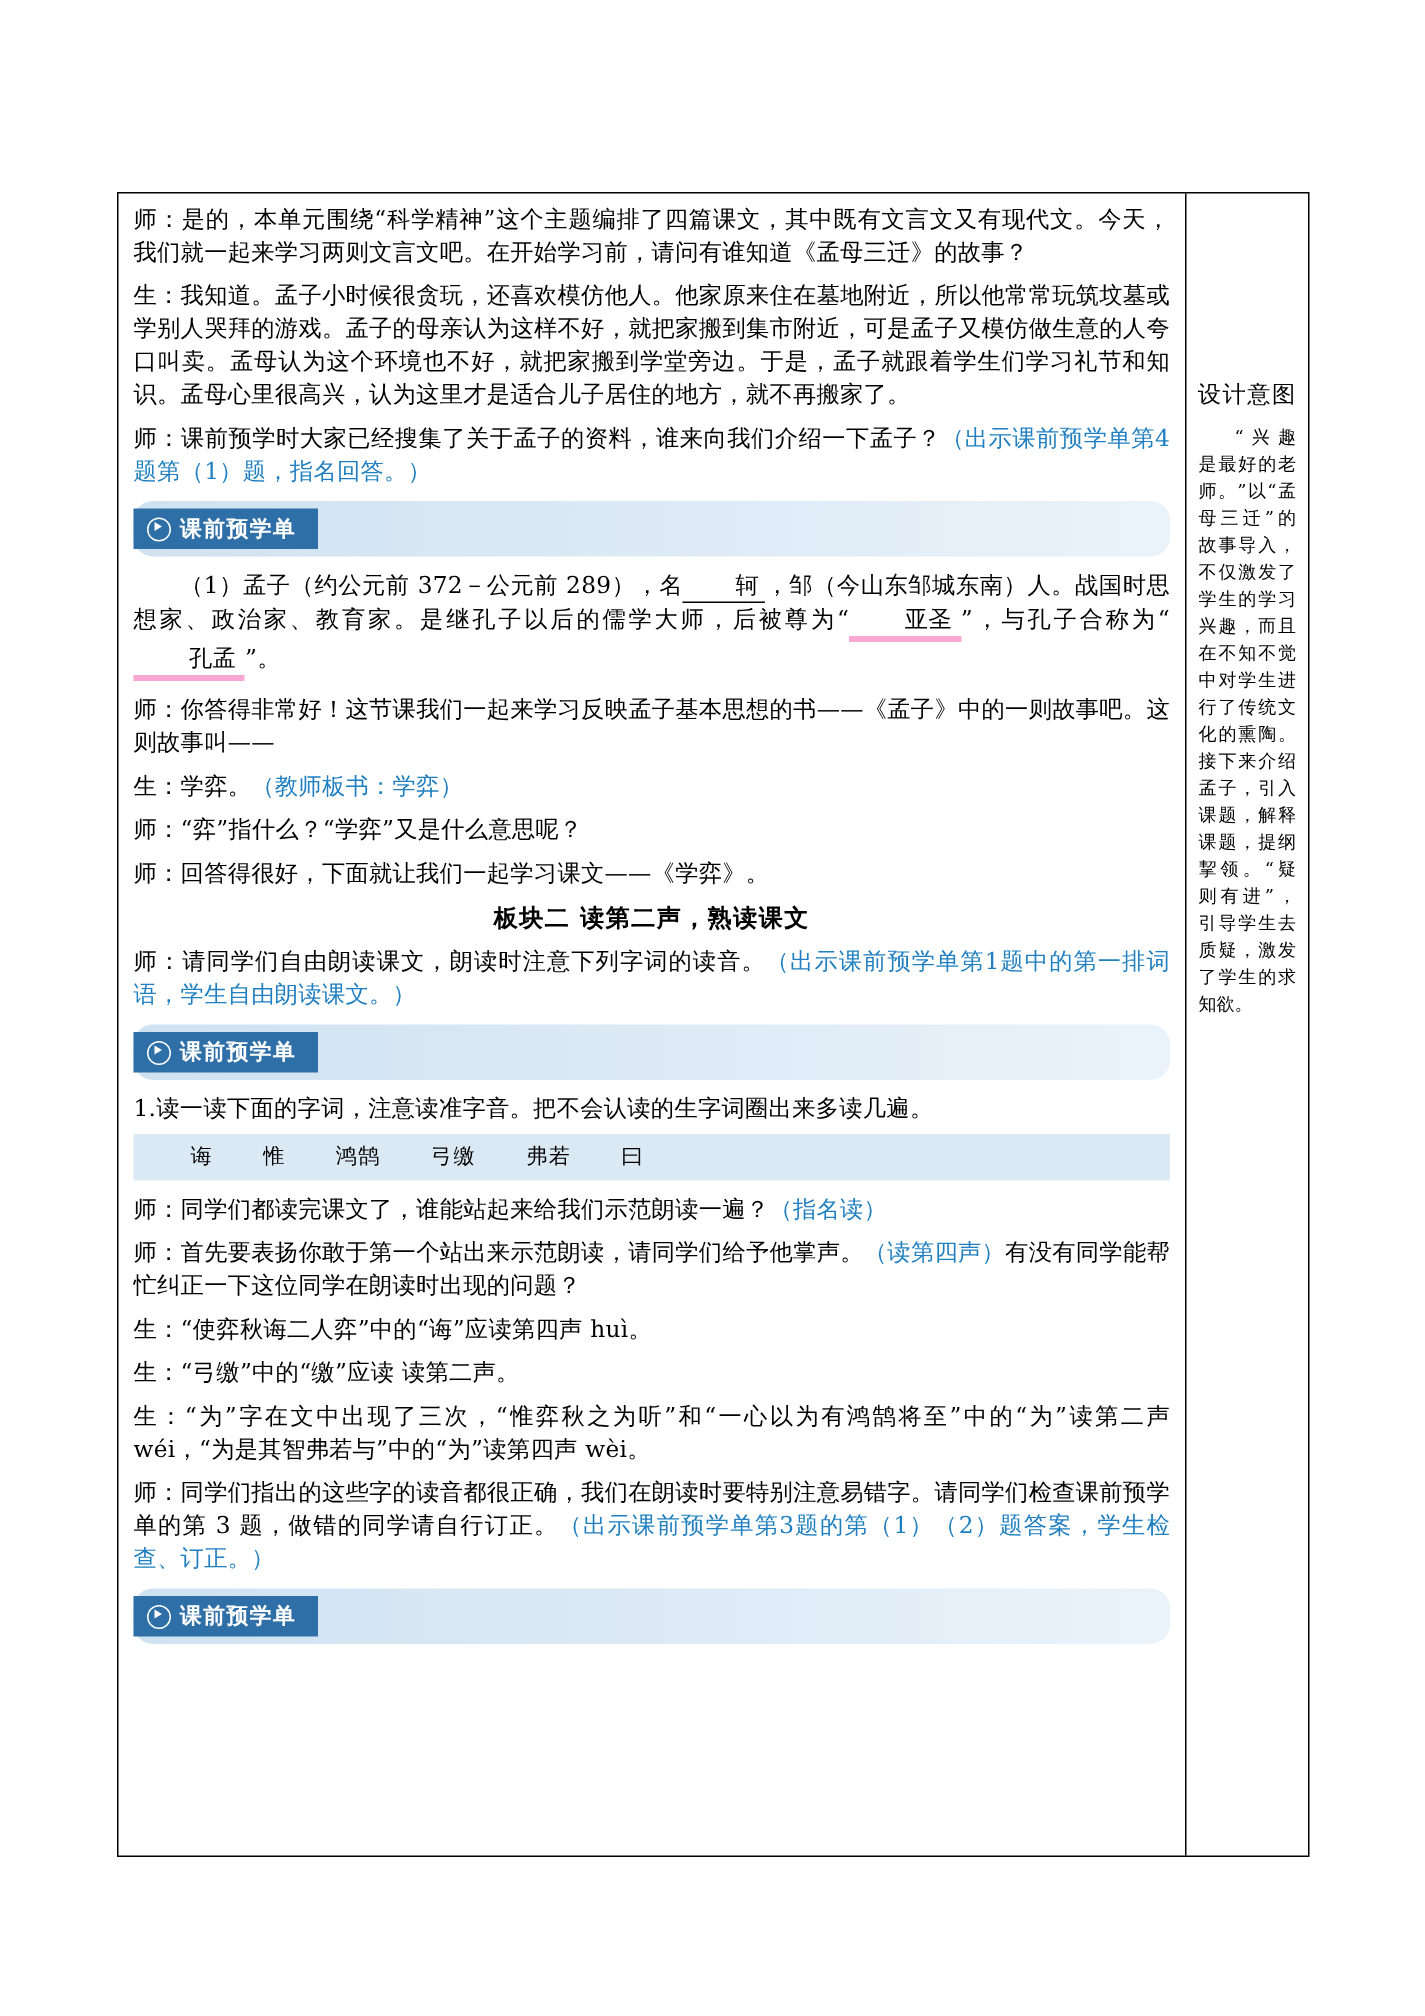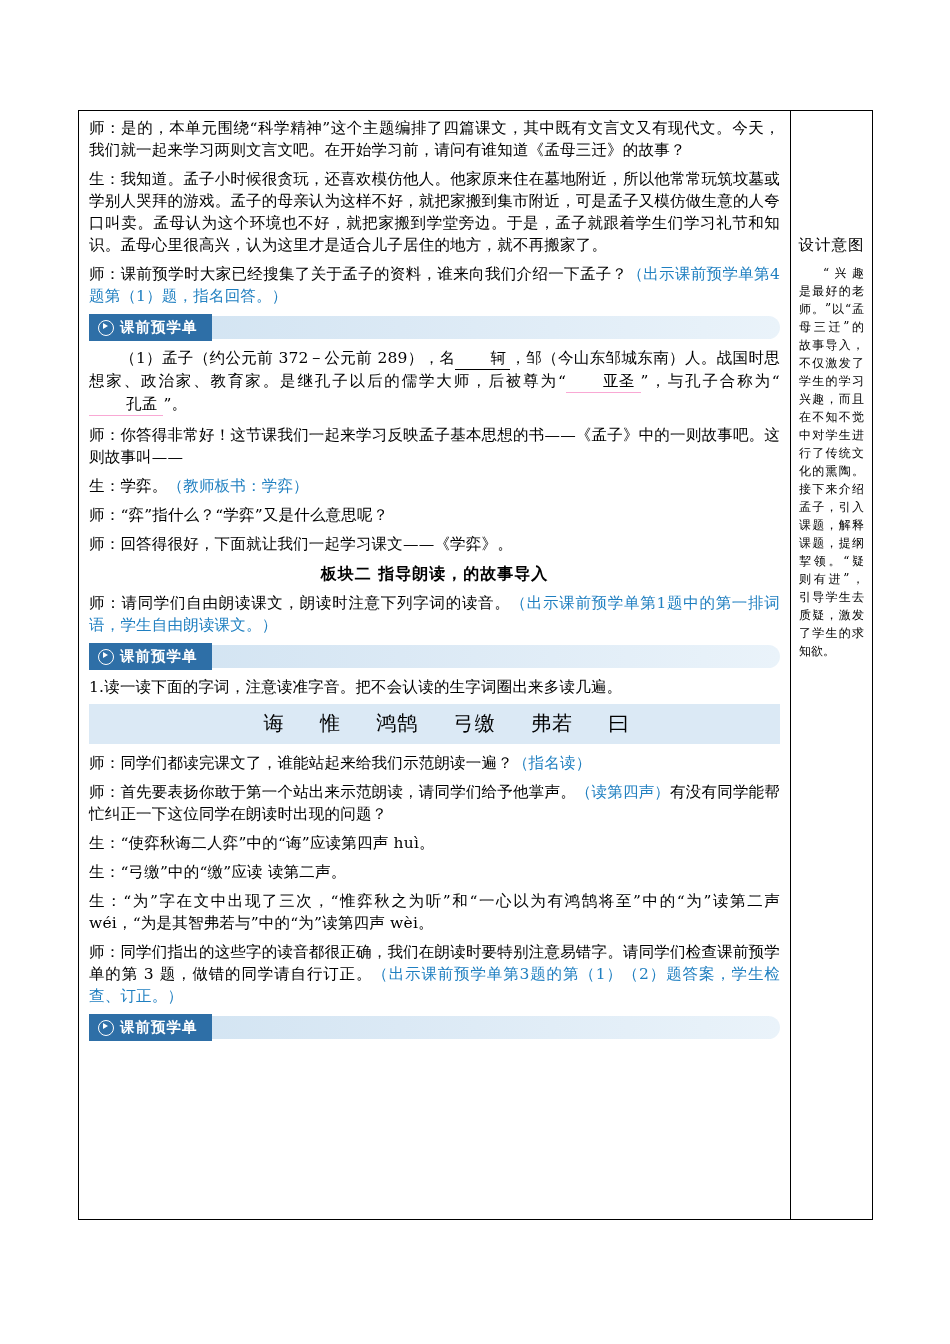--- a/index.html
+++ b/index.html
@@ -15,21 +15,21 @@
   }
   .page {
     position: relative;
     width: 950px;
     height: 1344px;
     box-sizing: border-box;
   }
   .doc-frame {
     position: absolute;
     left: 78px;
-    top: 110px;
+    top: 128px;
     width: 795px;
     height: 1110px;
     border: 1.5px solid #000000;
     box-sizing: border-box;
     display: flex;
   }
   .main-col {
     width: 712px;
     box-sizing: border-box;
     border-right: 1.5px solid #000000;
@@ -51,21 +51,21 @@
   }
   .blue {
     color: #1f7fc0;
   }
   .indent {
     text-indent: 2em;
   }
   
   .banner {
     position: relative;
-    height: 23px;
+    height: 37px;
     margin: 9px 0 8px 0;
     background: linear-gradient(to right, #cfe2f1 0%, #dbe9f5 45%, #eaf3fa 100%);
     display: flex;
     align-items: center;
     border-radius: 13px;
   }
   .banner-tab {
     background: #2e6fa7;
     color: #ffffff;
     height: 27px;
@@ -105,32 +105,31 @@
   }
   .fill {
     display: inline-block;
     border-bottom: 1px solid #000;
     padding: 0 4px;
     min-width: 36px;
     text-align: center;
   }
   .fill-wide {
     display: inline-block;
-    border-bottom: 1px solid #f9a8d4;
+    border-bottom: 4px solid #f9a8d4;
     padding: 0 6px;
     min-width: 52px;
     text-align: center;
   }
   .wordrow {
     background: #dbe9f5;
     padding: 5px 0 6px 0;
     margin: 6px 0 8px 0;
-    font-size: 20px;
-    letter-spacing: 1px;
-    text-align: center;
+    font-size: 14px;
+    letter-spacing: 1px;
   }
   .wordrow span {
     display: inline-block;
     margin: 0 14px 0 14px;
   }
   .wordrow-inner {
     padding-left: 24px;
   }
   .side-title {
     font-size: 15.5px;
@@ -182,21 +181,21 @@
 
       <p style="margin-top:8px">师：你答得非常好！这节课我们一起来学习反映孟子基本思想的书——《孟子》中的一则故事吧。这则故事叫——</p>
 
       <p><span>生：学弈。</span><span class="blue">（教师板书：学弈）</span></p>
 
       <p>师：“弈”指什么？“学弈”又是什么意思呢？</p>
 
 
       <p>师：回答得很好，下面就让我们一起学习课文——《学弈》。</p>
 
-      <div class="sec-head">板块二   指导朗读，的故事导入</div>
+      <div class="sec-head">板块二   读第二声，熟读课文</div>
 
       <p><span>师：请同学们自由朗读课文，朗读时注意下列字词的读音。</span><span class="blue">（出示课前预学单第1题中的第一排词语，学生自由朗读课文。）</span></p>
 
       <div class="banner">
         <div class="banner-tab">
           <span class="banner-icon"></span>
           <span>课前预学单</span>
         </div>
       </div>
 

